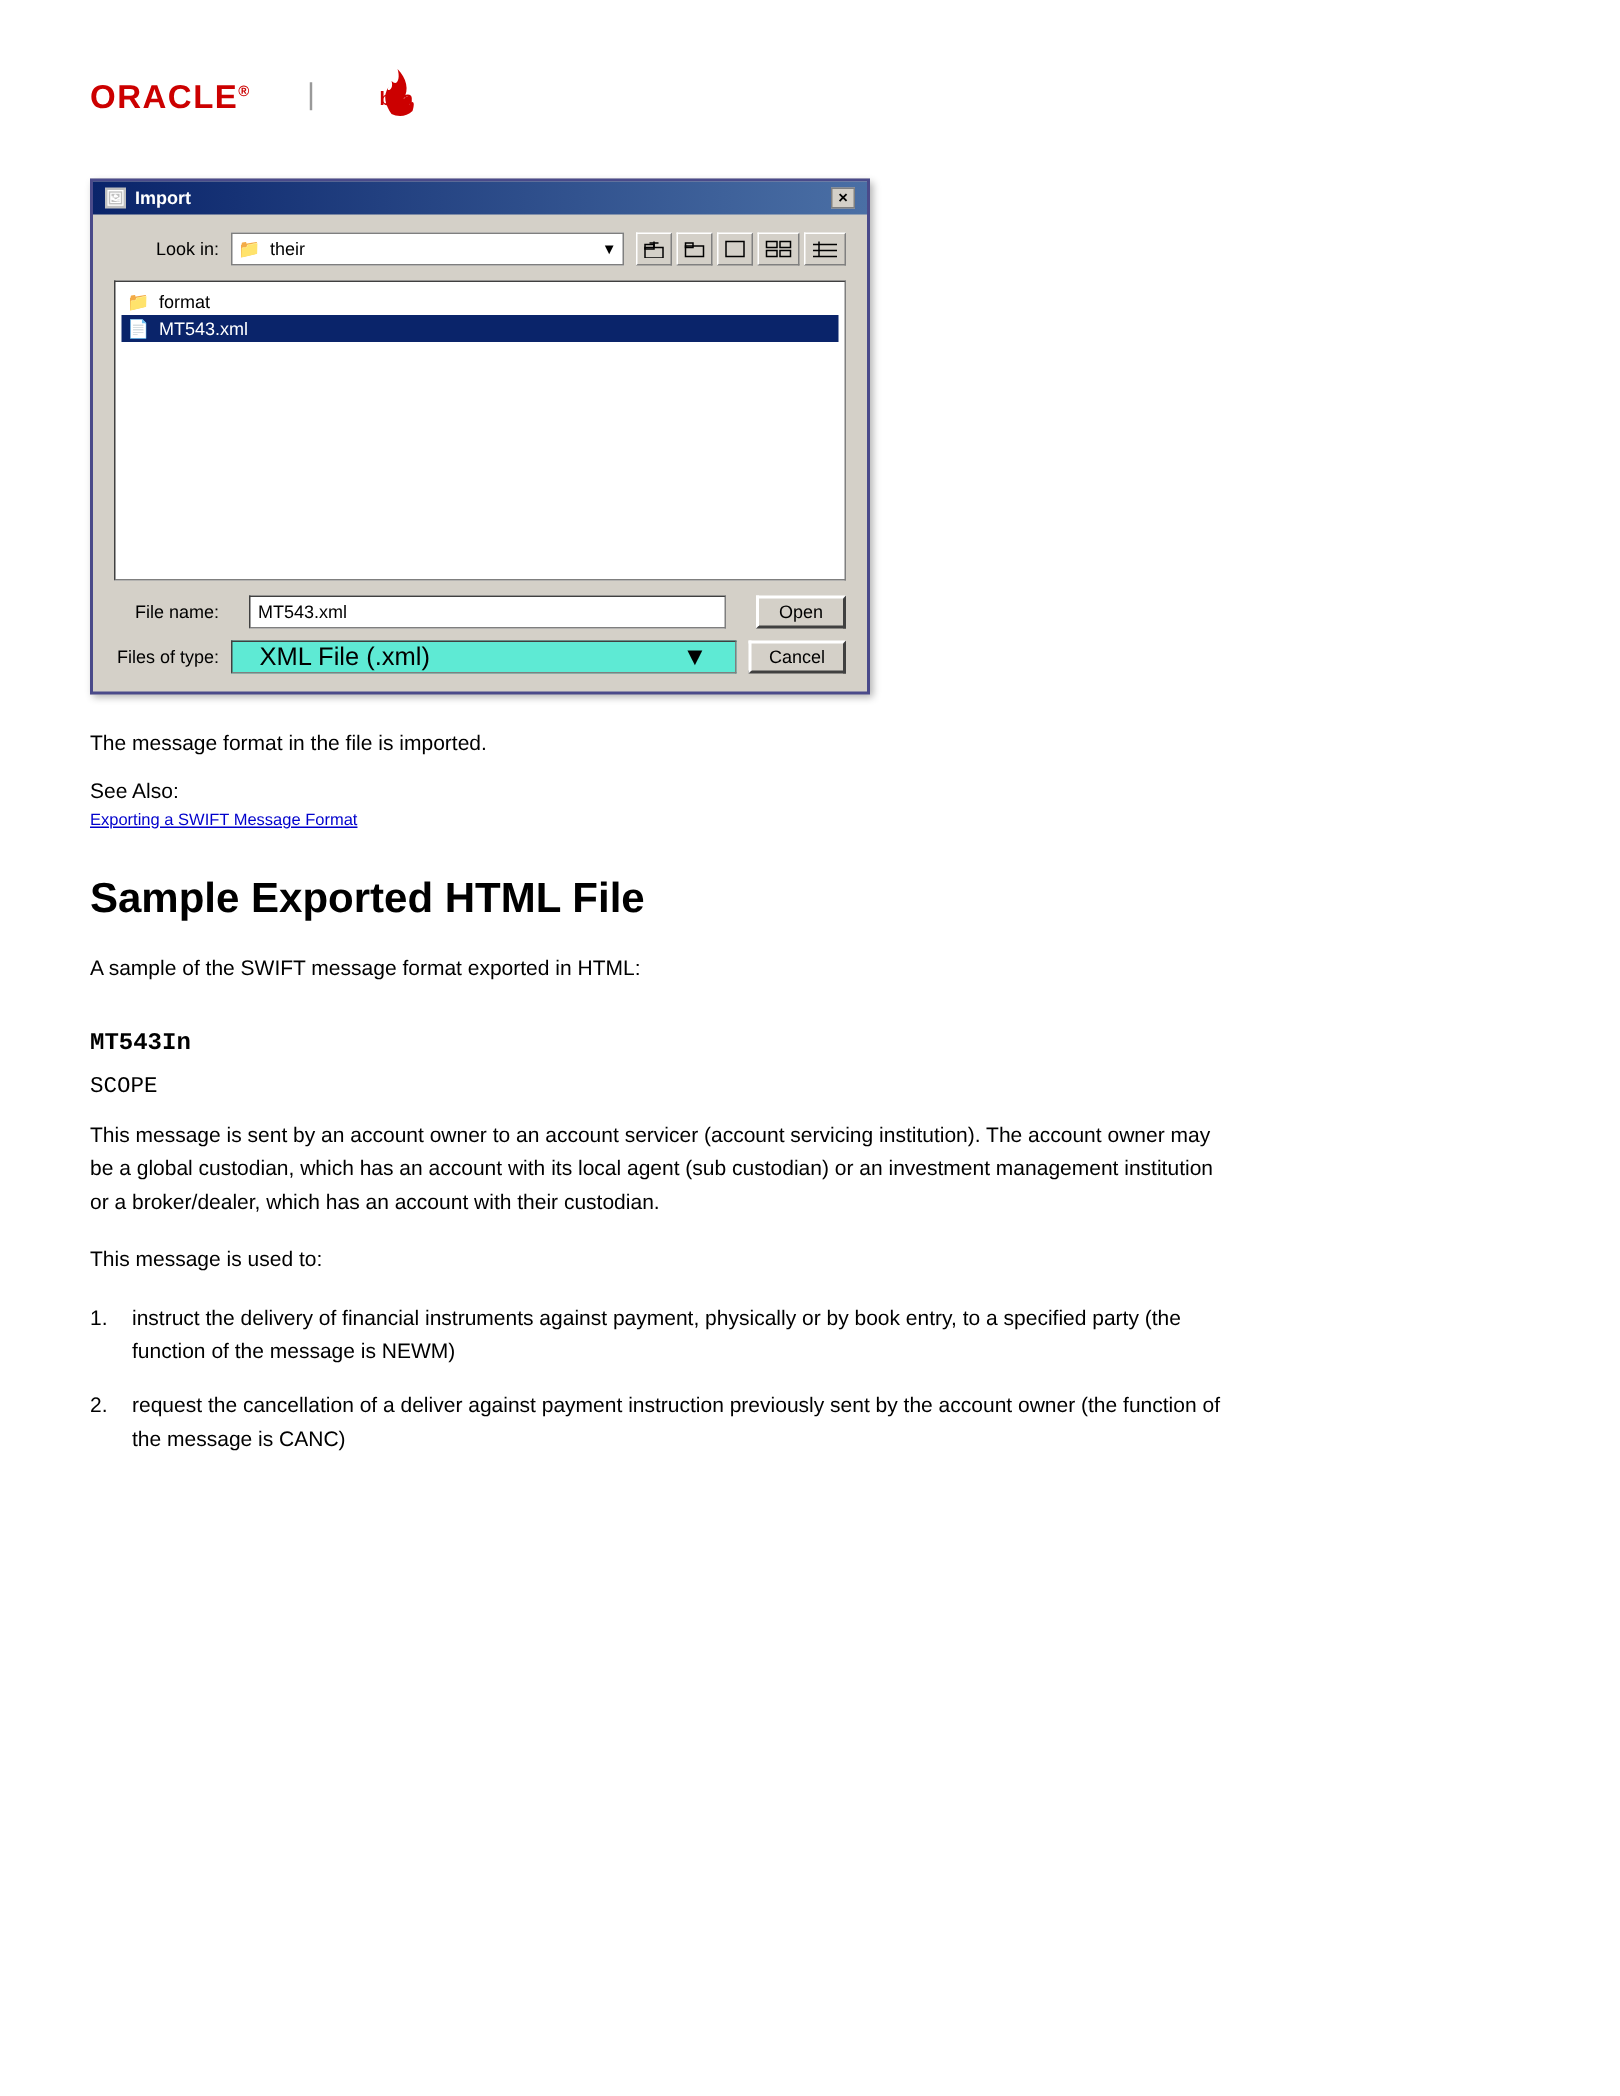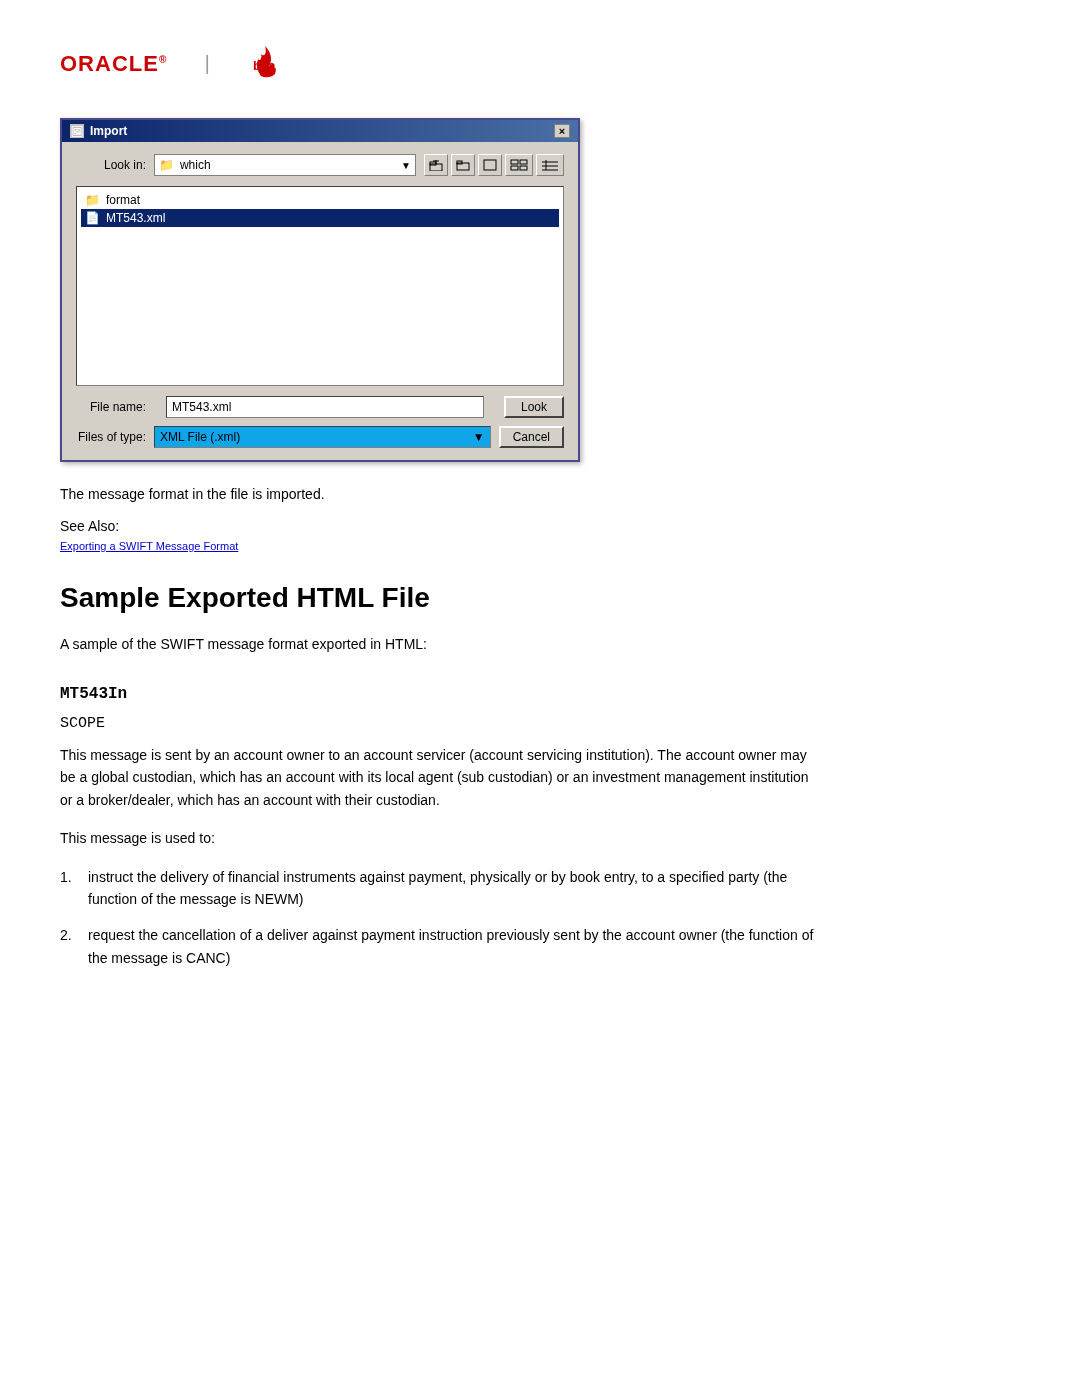--- a/index.html
+++ b/index.html
@@ -202,29 +202,29 @@
     }
 
     .files-type-row {
       display: flex;
       align-items: center;
       gap: 8px;
     }
     .files-type-select {
       display: flex;
       align-items: center;
-      background: #0ea5e9;
+      background: #5eead4;
       border: 1px solid #7f7f7f;
       border-top-color: #404040;
       border-left-color: #404040;
       height: 22px;
       flex: 1;
-      padding: 0 5px;
-      font-family: Arial, sans-serif;
-      font-size: 12px;
+      padding: 0 18px;
+      font-family: Arial, sans-serif;
+      font-size: 17px;
     }
 
     
     .content-area {
       max-width: 760px;
     }
     .import-note {
       font-family: Arial, sans-serif;
       font-size: 14px;
       margin-bottom: 16px;
@@ -321,21 +321,21 @@
     </div>
     <div class="dialog-close-btn">×</div>
   </div>
 
   <div class="dialog-body">
 
     <div class="dialog-row">
       <span class="dialog-label">Look in:</span>
       <div class="dialog-dropdown">
         <span>📁</span>
-        <span style="margin-left:6px;">which</span>
+        <span style="margin-left:6px;">their</span>
         <span class="dropdown-arrow">▼</span>
       </div>
       <div class="toolbar-buttons">
         <div class="toolbar-btn" title="Up one level">
           <svg width="14" height="12" viewBox="0 0 14 12">
               <rect x="1" y="5" width="12" height="7" fill="none" stroke="#000" stroke-width="1"></rect>
               <rect x="1" y="3" width="6" height="3" fill="none" stroke="#000" stroke-width="1"></rect>
               <line x1="7" y1="1" x2="7" y2="5" stroke="#000" stroke-width="1"></line>
               <line x1="4" y1="2" x2="10" y2="2" stroke="#000" stroke-width="1"></line>
             </svg>
@@ -377,21 +377,21 @@
       </div>
       <div class="file-item selected">
         <span class="folder-icon">📄</span>
         <span>MT543.xml</span>
       </div>
     </div>
 
     <div class="file-input-row">
       <span class="dialog-label">File name:</span>
       <input type="text" class="file-name-input" value="MT543.xml" style="">
-      <button class="dialog-btn">Look</button>
+      <button class="dialog-btn">Open</button>
     </div>
 
     <div class="files-type-row">
       <span class="dialog-label">Files of type:</span>
       <div class="files-type-select">
         <span>XML File (.xml)</span>
         <span style="margin-left:auto;">▼</span>
       </div>
       <button class="dialog-btn">Cancel</button>
     </div>

